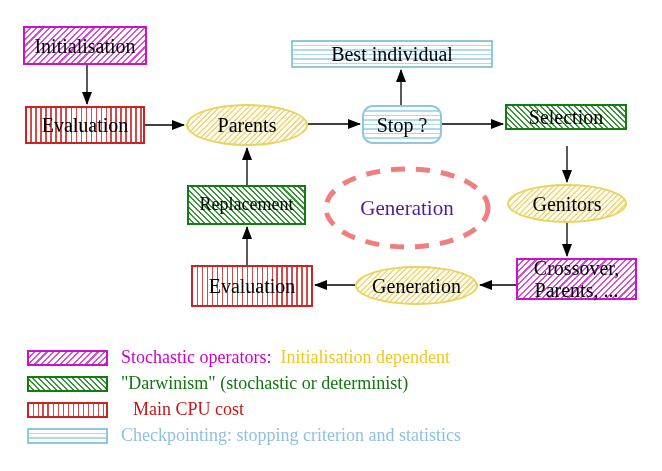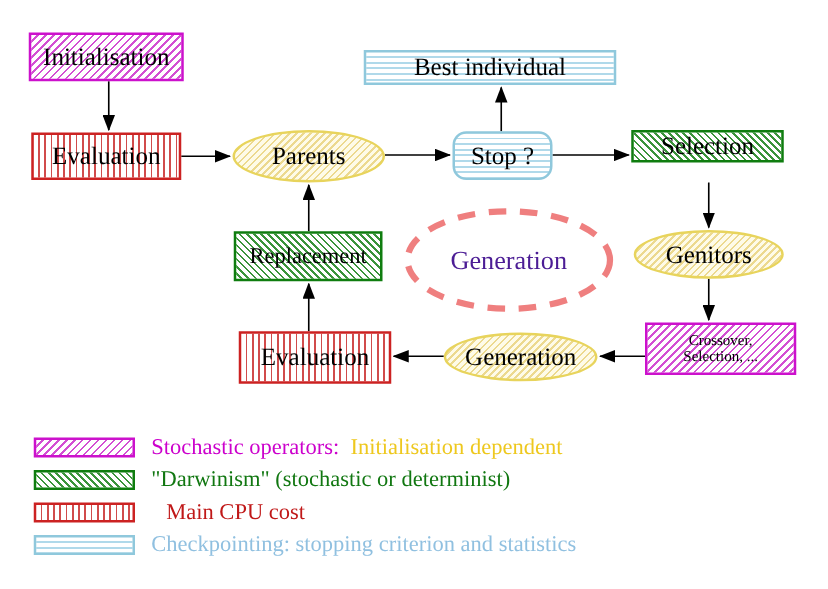--- a/index.html
+++ b/index.html
@@ -50,21 +50,21 @@
   }
   .rounded { border-radius: 11px; }
 
   .generation-label {
     position: absolute;
     left: 327px; top: 196px; width: 160px;
     text-align: center;
     color: #4c1d95;
     font-size: 21px;
   }
-  .small-text { font-size: 12px; white-space: normal; }
+  .small-text { font-size: 20px; white-space: normal; }
   .mid-text { font-size: 18px; justify-content: center; }
 
   
   .legend-row { position: absolute; left: 27px; display: flex; align-items: center; }
   .legend-swatch { width: 81px; height: 16px; box-sizing: border-box; flex: 0 0 auto; }
   .legend-text { margin-left: 13px; font-size: 18px; white-space: nowrap; }
   .legend-text-secondary { margin-left: 9px; font-size: 18px; white-space: nowrap; }
   .t-magenta { color: #cc00cc; }
   .t-yellow  { color: #eec81e; }
   .t-green   { color: #117711; }
@@ -133,21 +133,21 @@
   <div class="node hatch-red" style="left:191px; top:265px; width:122px; height:42px;">
     <span>Evaluation</span>
   </div>
 
   <div class="node ellipse-yellow" style="left:355px; top:266px; width:123px; height:39px;">
     <span>Generation</span>
   </div>
 
   <div class="node hatch-magenta small-text" style="left:516px; top:258px; width:121px; height:42px; flex-direction:column;">
     <span>Crossover,</span>
-    <span>Selection, ...</span>
+    <span>Parents, ...</span>
   </div>
 
   <div class="legend-row" style="top:347px;">
     <div class="legend-swatch hatch-magenta"></div>
     <span class="legend-text t-magenta">Stochastic operators:</span>
     <span class="legend-text-secondary t-yellow">Initialisation dependent</span>
   </div>
 
   <div class="legend-row" style="top:373px;">
     <div class="legend-swatch hatch-green"></div>

